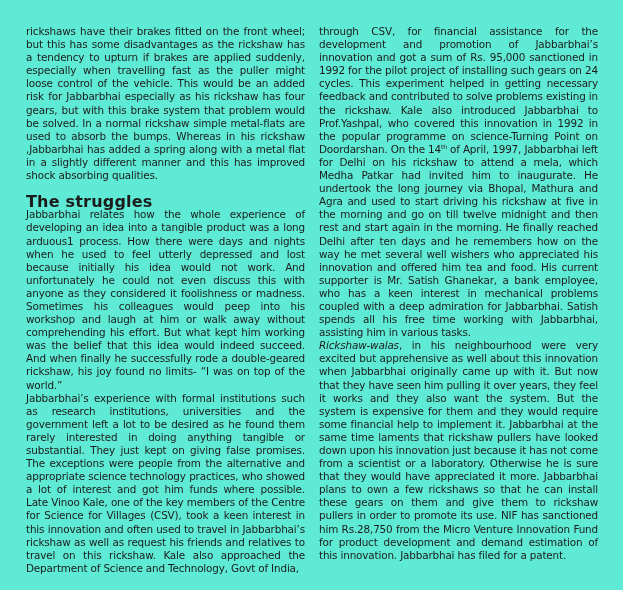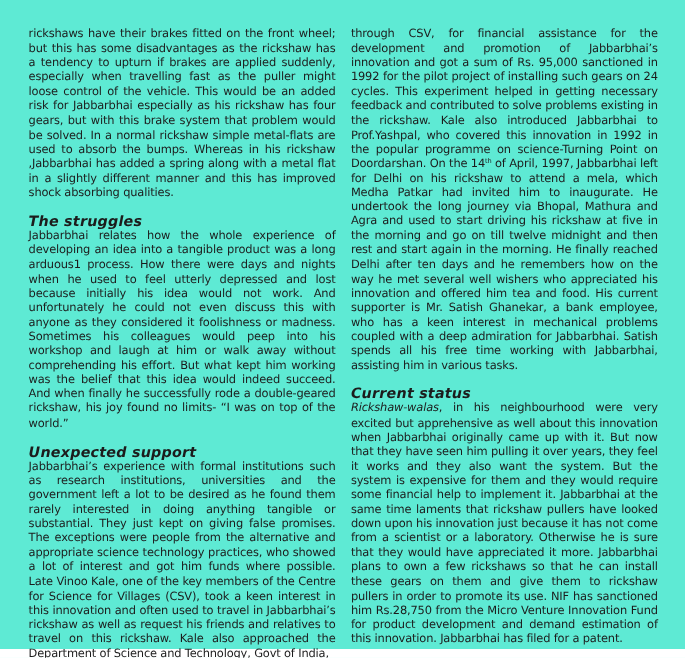--- a/index.html
+++ b/index.html
@@ -30,24 +30,23 @@
     text-align: justify;
     letter-spacing: -0.15px;
   }
   .col-left { left: 26px; width: 279px; }
   .col-right { left: 319px; width: 279px; }
   .col p {
     margin: 0;
   }
   .col h2 {
     margin: 13.1px 0 0 0;
-    font-size: 13px;
+    font-size: 16px;
     line-height: 13.1px;
     font-weight: bold;
-    font-style: italic;
     letter-spacing: 0.2px;
   }
   .col h2 + p { margin-top: 0; }
   sup {
     font-size: 6px;
     line-height: 0;
     vertical-align: 4px;
   }
   em { }
 </style>
@@ -55,24 +54,22 @@
 <body>
 
 <div class="page">
 
   <div class="col col-left">
     <p>rickshaws have their brakes fitted on the front wheel; but this has some disadvantages as the rickshaw has a tendency to upturn if brakes are applied suddenly, especially when travelling fast as the puller might loose control of the vehicle. This would be an added risk for Jabbarbhai especially as his rickshaw has four gears, but with this brake system that problem would be solved. In a normal rickshaw simple metal-flats are used to absorb the bumps. Whereas in his rickshaw ,Jabbarbhai has added a spring along with a metal flat in a slightly different manner and this has improved shock absorbing qualities.</p>
 
     <h2>The struggles</h2>
     <p>Jabbarbhai relates how the whole experience of developing an idea into a tangible product was a long arduous1 process. How there were days and nights when he used to feel utterly depressed and lost because initially his idea would not work. And unfortunately he could not even discuss this with anyone as they considered it foolishness or madness. Sometimes his colleagues would peep into his workshop and laugh at him or walk away without comprehending his effort. But what kept him working was the belief that this idea would indeed succeed. And when finally he successfully rode a double-geared rickshaw, his joy found no limits- “I was on top of the world.”</p>
 
-    <h2>Unexpected support</h2>
     <p>Jabbarbhai’s experience with formal institutions such as research institutions, universities and the government left a lot to be desired as he found them rarely interested in doing anything tangible or substantial. They just kept on giving false promises. The exceptions were people from the alternative and appropriate science technology practices, who showed a lot of interest and got him funds where possible. Late Vinoo Kale, one of the key members of the Centre for Science for Villages (CSV), took a keen interest in this innovation and often used to travel in Jabbarbhai’s rickshaw as well as request his friends and relatives to travel on this rickshaw. Kale also approached the Department of Science and Technology, Govt of India,</p>
   </div>
 
   <div class="col col-right">
     <p><span>through CSV, for financial assistance for the development and promotion of Jabbarbhai’s innovation and got a sum of Rs. 95,000 sanctioned in 1992 for the pilot project of installing such gears on 24 cycles. This experiment helped in getting necessary feedback and contributed to solve problems existing in the rickshaw. Kale also introduced Jabbarbhai to Prof.Yashpal, who covered this innovation in 1992 in the popular programme on science-Turning Point on Doordarshan. On the 14</span><sup>th</sup><span> of April, 1997, Jabbarbhai left for Delhi on his rickshaw to attend a mela, which Medha Patkar had invited him to inaugurate. He undertook the long journey via Bhopal, Mathura and Agra and used to start driving his rickshaw at five in the morning and go on till twelve midnight and then rest and start again in the morning. He finally reached Delhi after ten days and he remembers how on the way he met several well wishers who appreciated his innovation and offered him tea and food. His current supporter is Mr. Satish Ghanekar, a bank employee, who has a keen interest in mechanical problems coupled with a deep admiration for Jabbarbhai. Satish spends all his free time working with Jabbarbhai, assisting him in various tasks.</span></p>
 
-    <h2>Current status</h2>
     <p><em>Rickshaw-walas</em><span>, in his neighbourhood were very excited but apprehensive as well about this innovation when Jabbarbhai originally came up with it. But now that they have seen him pulling it over years, they feel it works and they also want the system. But the system is expensive for them and they would require some financial help to implement it. Jabbarbhai at the same time laments that rickshaw pullers have looked down upon his innovation just because it has not come from a scientist or a laboratory. Otherwise he is sure that they would have appreciated it more. Jabbarbhai plans to own a few rickshaws so that he can install these gears on them and give them to rickshaw pullers in order to promote its use. NIF has sanctioned him Rs.28,750 from the Micro Venture Innovation Fund for product development and demand estimation of this innovation. Jabbarbhai has filed for a patent.</span></p>
   </div>
 
 </div>
 
 </body></html>

